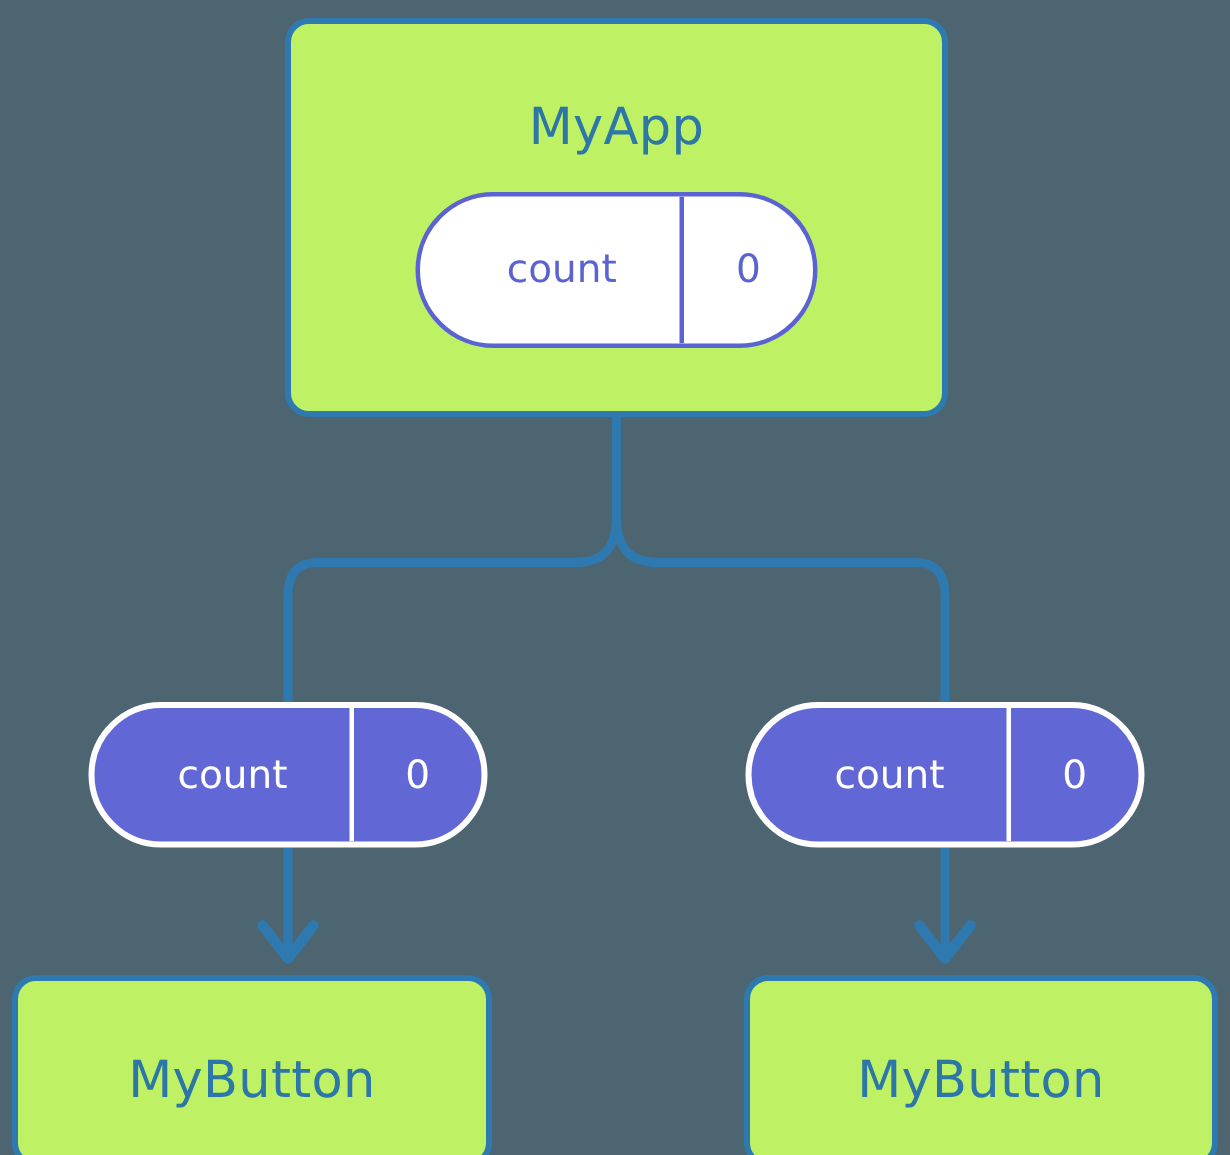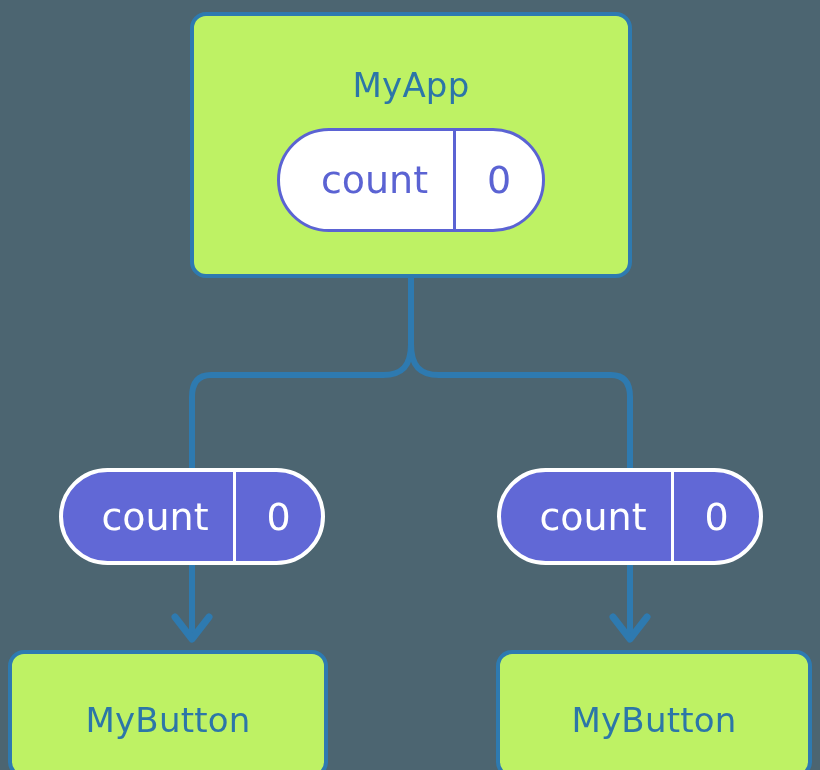--- a/index.html
+++ b/index.html
@@ -84,21 +84,21 @@
     align-items: stretch;
     box-sizing: border-box;
     border-radius: 999px;
     overflow: hidden;
   }
   .pill .pill-key,
   .pill .pill-val {
     display: flex;
     align-items: center;
     justify-content: center;
-    font-size: 38px;
+    font-size: 26px;
     line-height: 1;
     box-sizing: border-box;
   }
   .pill .pill-val {
     border-left-style: solid;
     border-left-width: 3px;
   }
 
   
   #pill-root {

